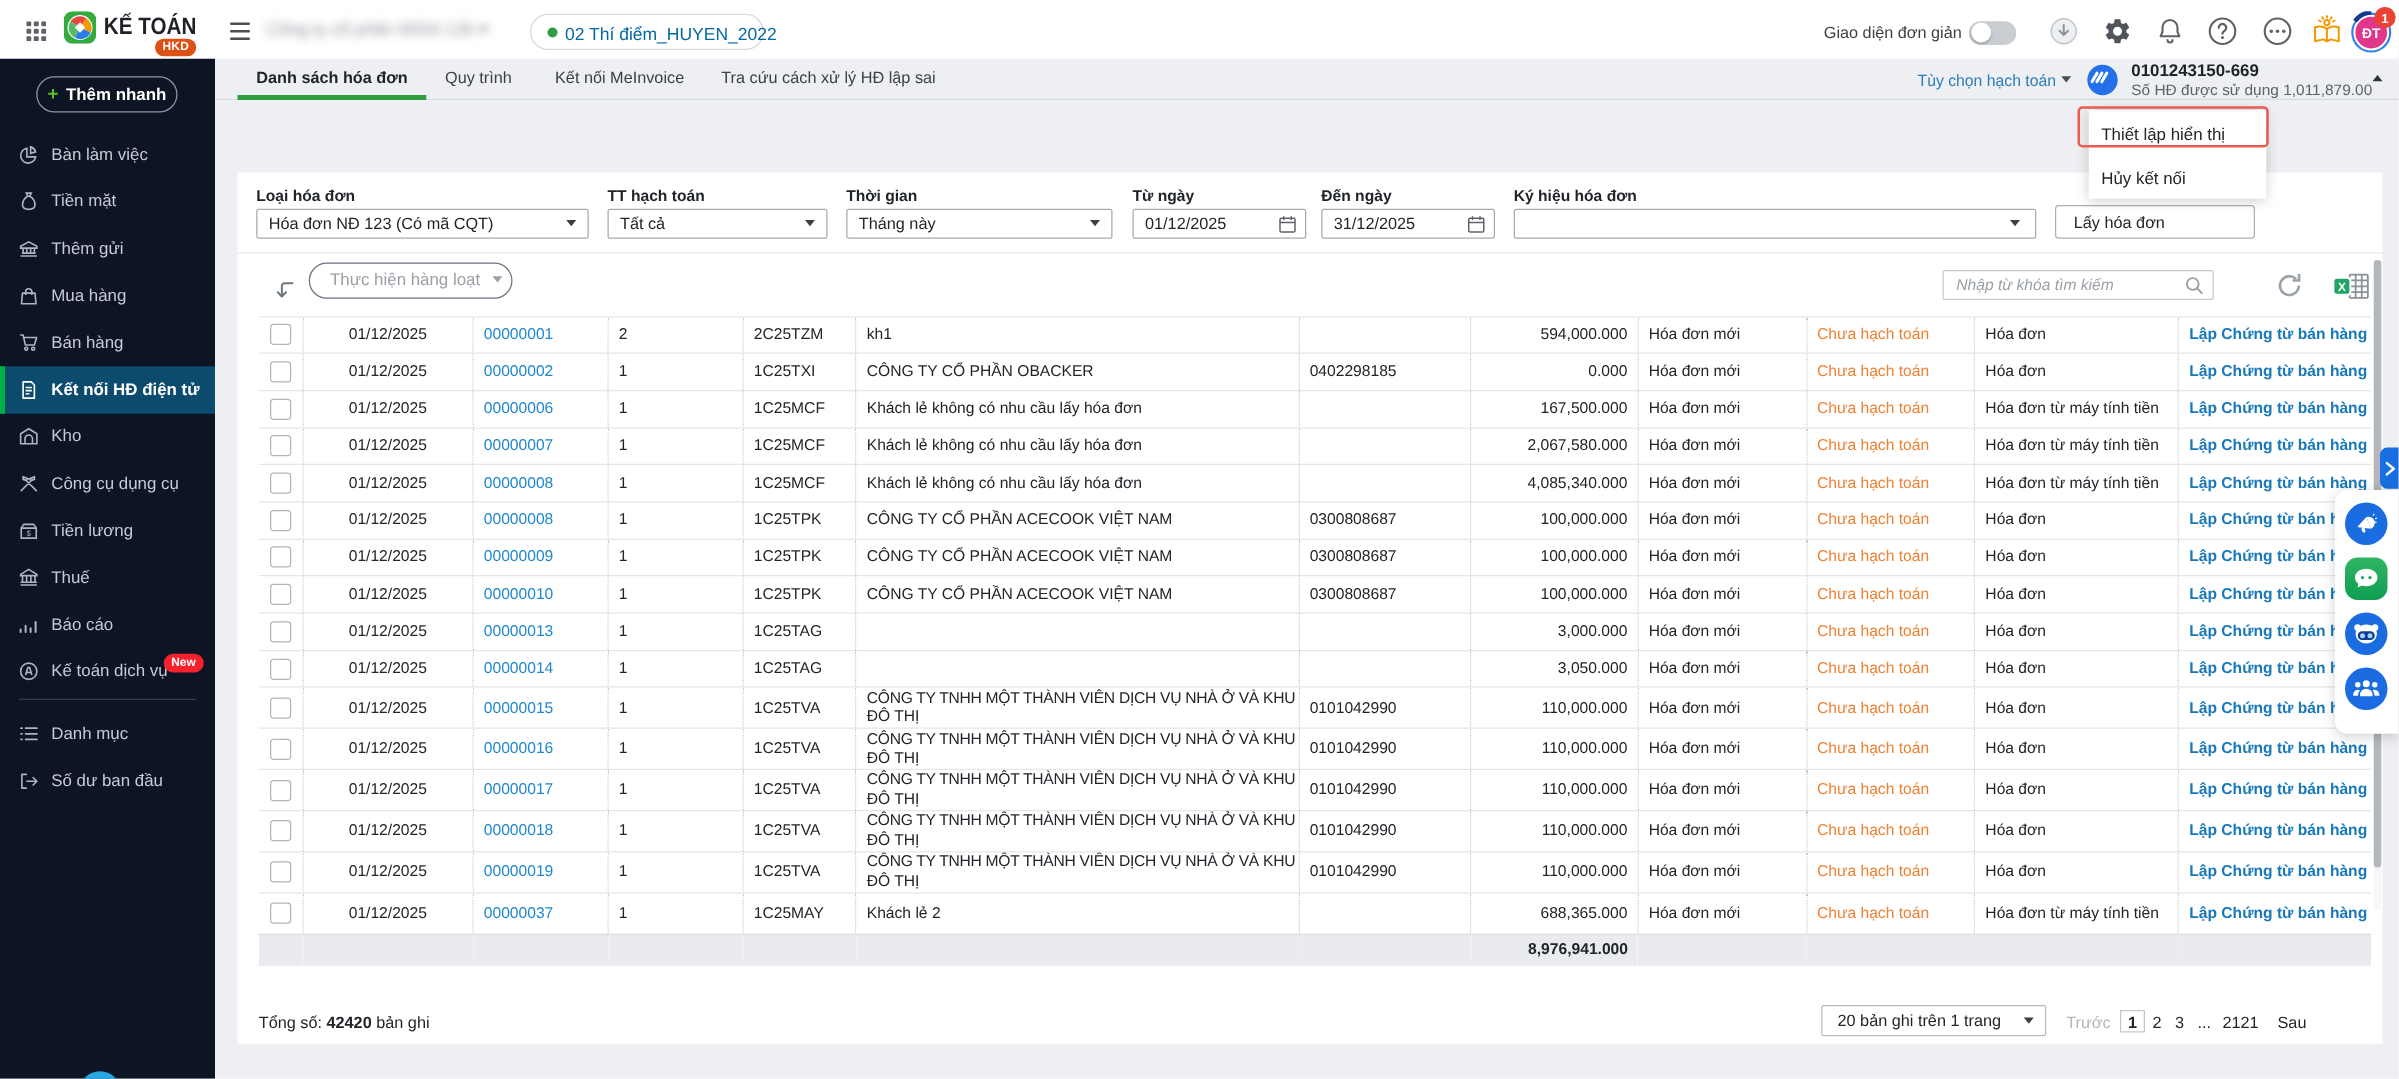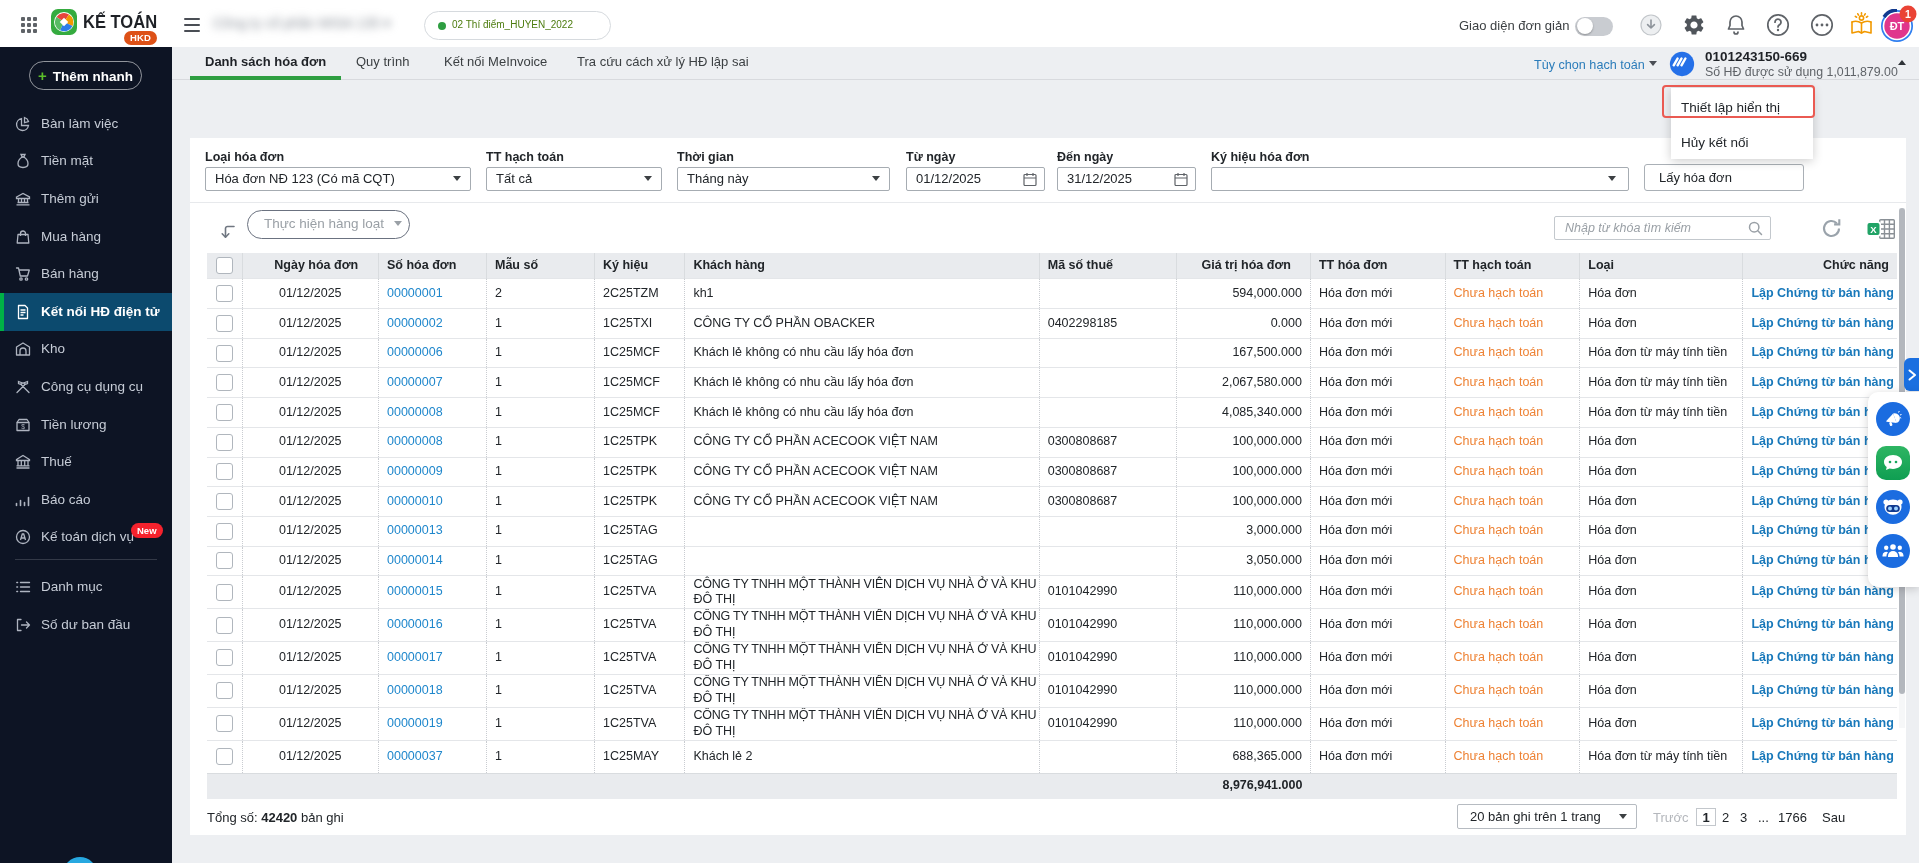--- a/index.html
+++ b/index.html
@@ -11,21 +11,21 @@
 #tophdr { position:absolute; left:0; top:0; width:1919px; height:47px; background:#fff; }
 #gridicon { position:absolute; left:21px; top:17px; }
 #applogo { position:absolute; left:51px; top:9px; }
 #brand { position:absolute; left:83px; top:11px; font-size:19px; font-weight:bold; color:#1e2126; transform:scaleX(0.87); transform-origin:left center; white-space:nowrap; }
 #hkd { position:absolute; left:124px; top:31px; background:#dd5117; color:#fff; font-size:9.5px; font-weight:bold; padding:1px 6px 1.5px; border-radius:7px; letter-spacing:0.2px;}
 #burger { position:absolute; left:184px; top:18px; width:16px; }
 #burger div { height:2px; background:#4a4e55; margin-bottom:4px; border-radius:1px;}
 #blurco { position:absolute; left:213px; top:15px; width:200px; font-size:14px; color:#8a9099; filter:blur(4px); white-space:nowrap; }
 #envpill { position:absolute; left:424px; top:11px; width:187px; height:29px; border:1px solid #d6dade; border-radius:15px; background:#fff; }
 #envpill .dot { position:absolute; left:13px; top:10px; width:8px; height:8px; border-radius:50%; background:#2e9e41; }
-#envpill .t { position:absolute; left:27px; top:7px; font-size:10px; color:#4d7c0f; white-space:nowrap; }
+#envpill .t { position:absolute; left:27px; top:7px; font-size:14px; color:#0369a1; white-space:nowrap; }
 #simplelbl { position:absolute; left:1459px; top:18px; font-size:13px; color:#3c4043; }
 #toggle { position:absolute; left:1575px; top:16.5px; width:38px; height:19px; background:#c9ccd1; border-radius:9.5px; }
 #toggle .knob { position:absolute; left:1.5px; top:1.5px; width:16px; height:16px; background:#fff; border-radius:50%; box-shadow:0 1px 2px rgba(0,0,0,.3); }
 .hicon { position:absolute; top:14px; }
 #avatar { position:absolute; left:1880px; top:9px; }
 
 
 #sidebar { position:absolute; left:0; top:47px; width:172px; height:816px; background:#0d1424; }
 #addbtn { position:absolute; left:29px; top:14px; width:113px; height:29px; border:1px solid rgba(255,255,255,.55); border-radius:15px; color:#fff; font-size:13.5px; font-weight:bold; text-align:center; line-height:27px; }
 #addbtn .plus { color:#5cbf2a; font-weight:bold; margin-right:6px; font-size:15px;}
@@ -417,36 +417,20 @@
         <col style="width:90.4px">
         <col style="width:354.3px">
         <col style="width:137.7px">
         <col style="width:133.5px">
         <col style="width:134.7px">
         <col style="width:134.7px">
         <col style="width:163.1px">
         <col style="width:154px">
     </colgroup>
     <tbody>
-        <tr>
-      <th>
-            <div class="cbx"></div>
-          </th>
-      <th class="c" style="padding-left:20px">Ngày hóa đơn</th>
-      <th class="l">Số hóa đơn</th>
-      <th class="l">Mẫu số</th>
-      <th class="l">Ký hiệu</th>
-      <th class="l">Khách hàng</th>
-      <th class="l">Mã số thuế</th>
-      <th class="r" style="padding-right:19px">Giá trị hóa đơn</th>
-      <th class="l">TT hóa đơn</th>
-      <th class="l">TT hạch toán</th>
-      <th class="l">Loại</th>
-      <th class="r">Chức năng</th>
-    </tr>
     <tr class="r1">
       <td class="c">
             <div class="cbx"></div>
           </td>
       <td class="c nw">01/12/2025</td>
       <td class="l nw"><span class="lnk">00000001</span></td>
       <td class="l nw">2</td>
       <td class="l nw">2C25TZM</td>
       <td class="l">kh1</td>
       <td class="l nw"></td>
@@ -714,21 +698,21 @@
     </table>
 
   <div id="tfoot">
     <div id="totaltxt">Tổng số: <b>42420</b> bản ghi</div>
     <div id="pagesel">20 bản ghi trên 1 trang<div class="fcaret"></div></div>
     <div id="pgprev">Trước</div>
     <div id="pg1">1</div>
     <div class="pgn" style="left:1515px;">2</div>
     <div class="pgn" style="left:1533px;">3</div>
     <div class="pgn" style="left:1551px;">...</div>
-    <div class="pgn" style="left:1571px;">1766</div>
+    <div class="pgn" style="left:1571px;">2121</div>
     <div class="pgn" style="left:1615px;">Sau</div>
   </div>
 </div>
 
 <div id="scrolltrack"></div>
 <div id="scrollthumb"></div>
 <div id="bluetab">
     <svg style="position:absolute;left:3px;top:11px" width="10" height="12" viewBox="0 0 10 12">
       <path d="M2.5 1.5 8 6 2.5 10.5" fill="none" stroke="#fff" stroke-width="2" stroke-linecap="round" stroke-linejoin="round"></path>
     </svg>

